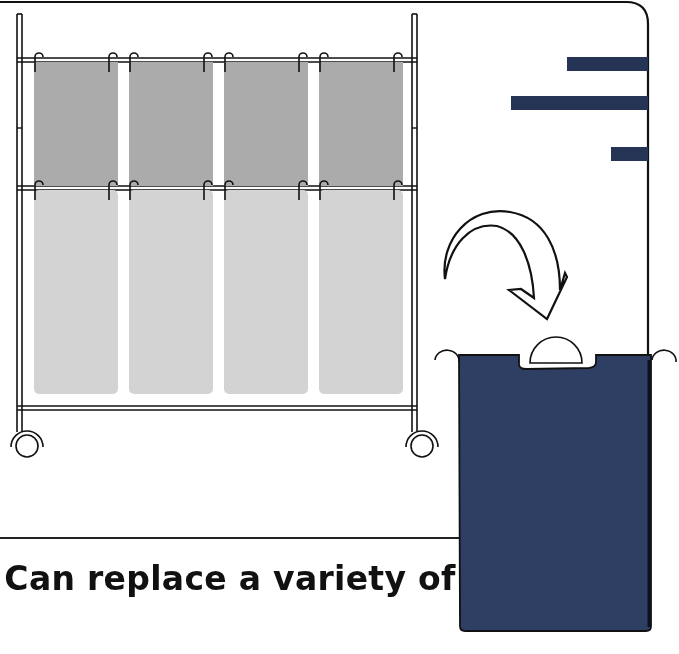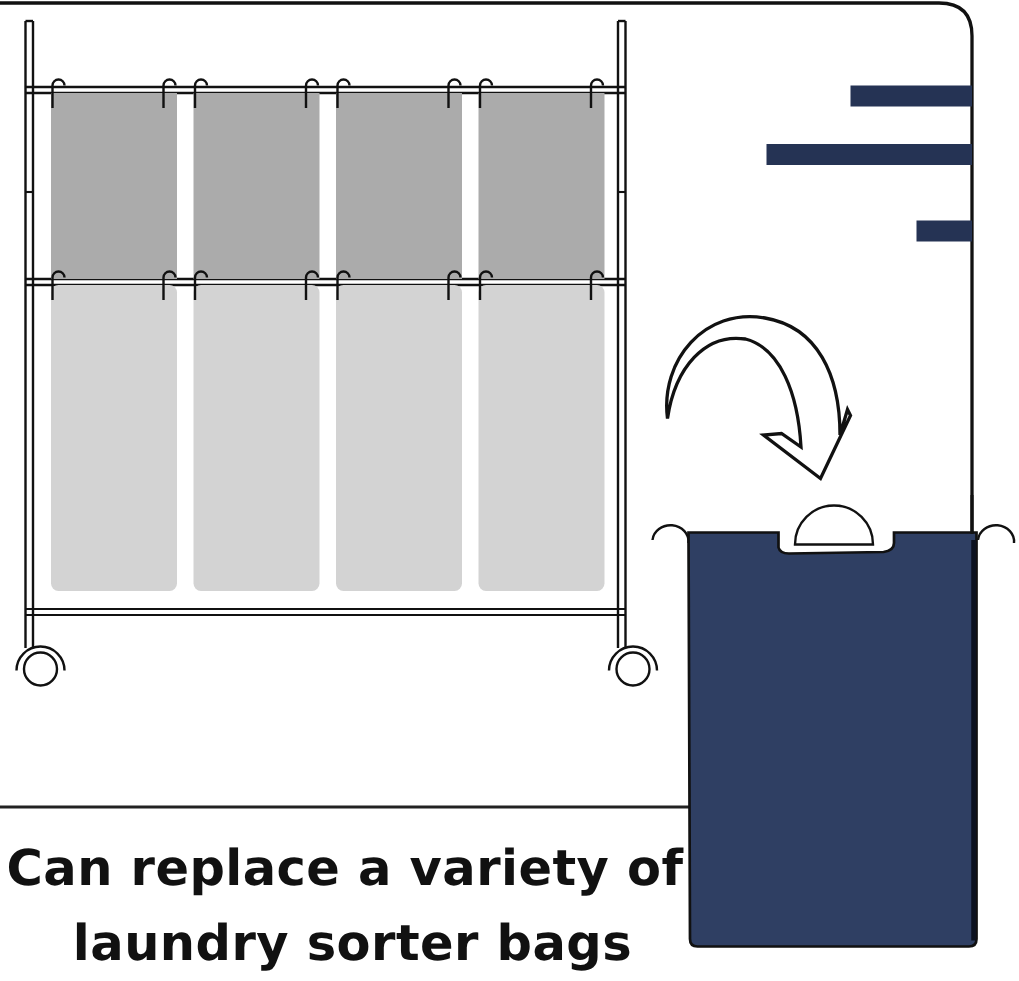--- a/index.html
+++ b/index.html
@@ -110,14 +110,13 @@
 
     <path d="M459 355 L519 355 L519 365 Q520 369 526 369 L589 368 Q596 367 596 362 L596 355 L651 355
              L651 626 Q651 631 646 631 L465 631 Q460 631 460 626 Z" fill="#2f3f63" stroke="#111" stroke-width="1.8"></path>
 
     <line x1="649" y1="360" x2="649" y2="627" stroke="#0c1220" stroke-width="3"></line>
 
     <line x1="648" y1="330" x2="648" y2="356" stroke="#111" stroke-width="2"></line>
   </svg>
 
   <div class="caption" id="cap1">Can replace a variety of</div>
-  <div class="caption" id="cap2">laundry sorter bags</div>
 </div>
 
 </body></html>

